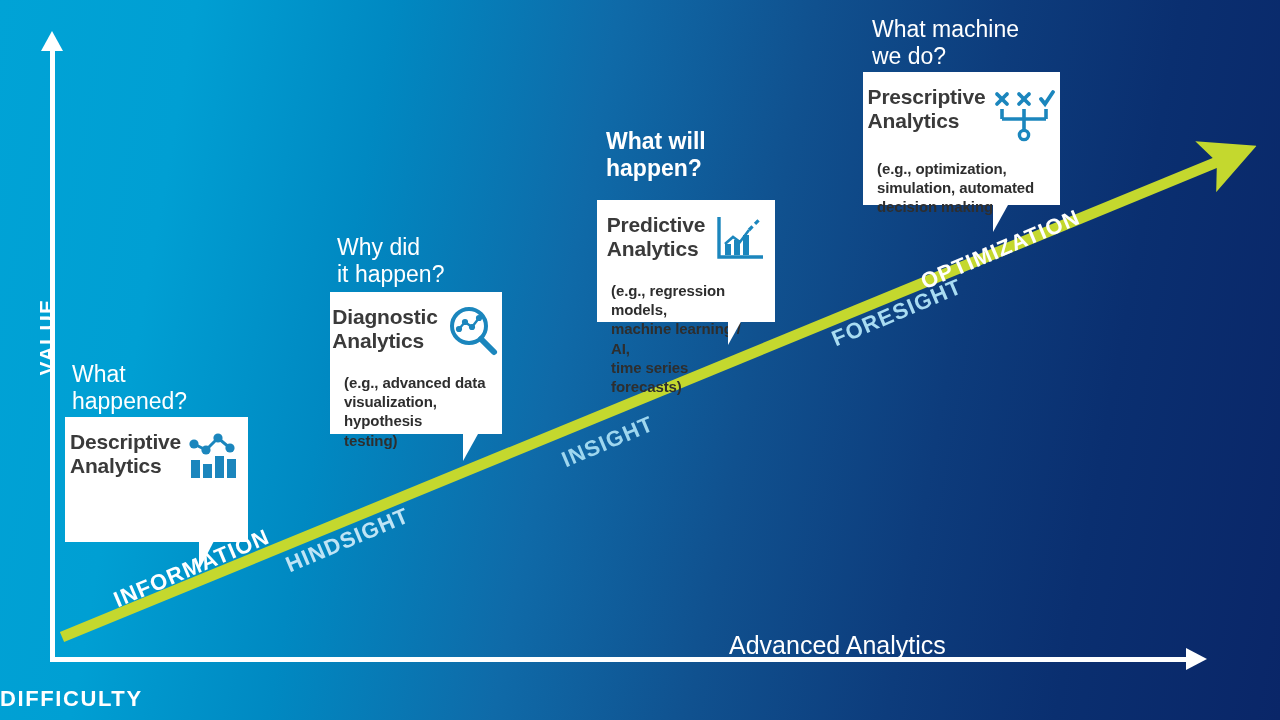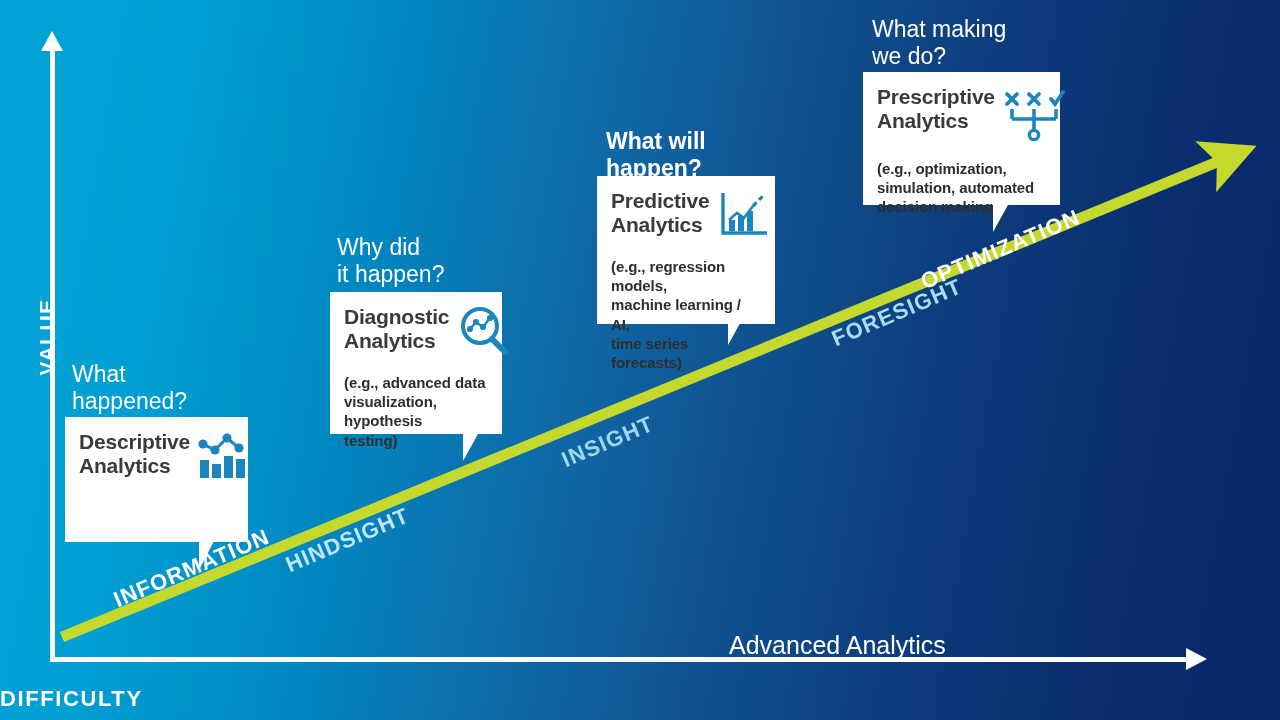--- a/index.html
+++ b/index.html
@@ -145,21 +145,21 @@
   
   .callout {
     position: absolute;
     background: #ffffff;
     box-sizing: border-box;
     padding: 13px 14px 10px 14px;
   }
   .callout-head {
     display: flex;
     align-items: flex-start;
-    justify-content: space-between;
+    justify-content: center;
     gap: 8px;
   }
   .callout-title {
     color: #3a3a3a;
     font-size: 21px;
     font-weight: bold;
     line-height: 1.12;
     white-space: pre-line;
     letter-spacing: -0.2px;
   }
@@ -185,21 +185,21 @@
     border-right: 9px solid transparent;
     border-bottom: 29px solid transparent;
   }
   #callout-diagnostic   { left: 330px; top: 292px; width: 172px; height: 142px; }
   #tail-diagnostic {
     left: 463px; top: 434px;
     border-left: 15px solid #ffffff;
     border-right: 9px solid transparent;
     border-bottom: 27px solid transparent;
   }
-  #callout-predictive   { left: 597px; top: 176px; width: 178px; height: 148px; }
+  #callout-predictive   { left: 597px; top: 200px; width: 178px; height: 122px; }
   #tail-predictive {
     left: 728px; top: 318px;
     border-left: 15px solid #ffffff;
     border-right: 9px solid transparent;
     border-bottom: 27px solid transparent;
   }
   #callout-prescriptive { left: 863px; top: 72px;  width: 197px; height: 133px; }
   #tail-prescriptive {
     left: 993px; top: 205px;
     border-left: 15px solid #ffffff;
@@ -236,21 +236,21 @@
   <div class="stage-label" id="label-insight">INSIGHT</div>
   <div class="stage-label" id="label-foresight">FORESIGHT</div>
   <div class="stage-label" id="label-optimization">OPTIMIZATION</div>
 
   <div class="question" id="question-descriptive">What
 happened?</div>
   <div class="question" id="question-diagnostic">Why did
 it happen?</div>
   <div class="question" id="question-predictive">What will
 happen?</div>
-  <div class="question" id="question-prescriptive">What making
+  <div class="question" id="question-prescriptive">What machine
 we do?</div>
 
   <div class="callout" id="callout-descriptive">
     <div class="callout-head">
       <div class="callout-title">Descriptive
 Analytics</div>
       <div class="callout-icon">
         <svg width="54" height="50" viewBox="0 0 54 50">
           <polyline points="5,14 17,20 29,8 41,18" fill="none" stroke="#1b86bd" stroke-width="3"></polyline>
           <circle cx="5" cy="14" r="4.6" fill="#1b86bd"></circle>

